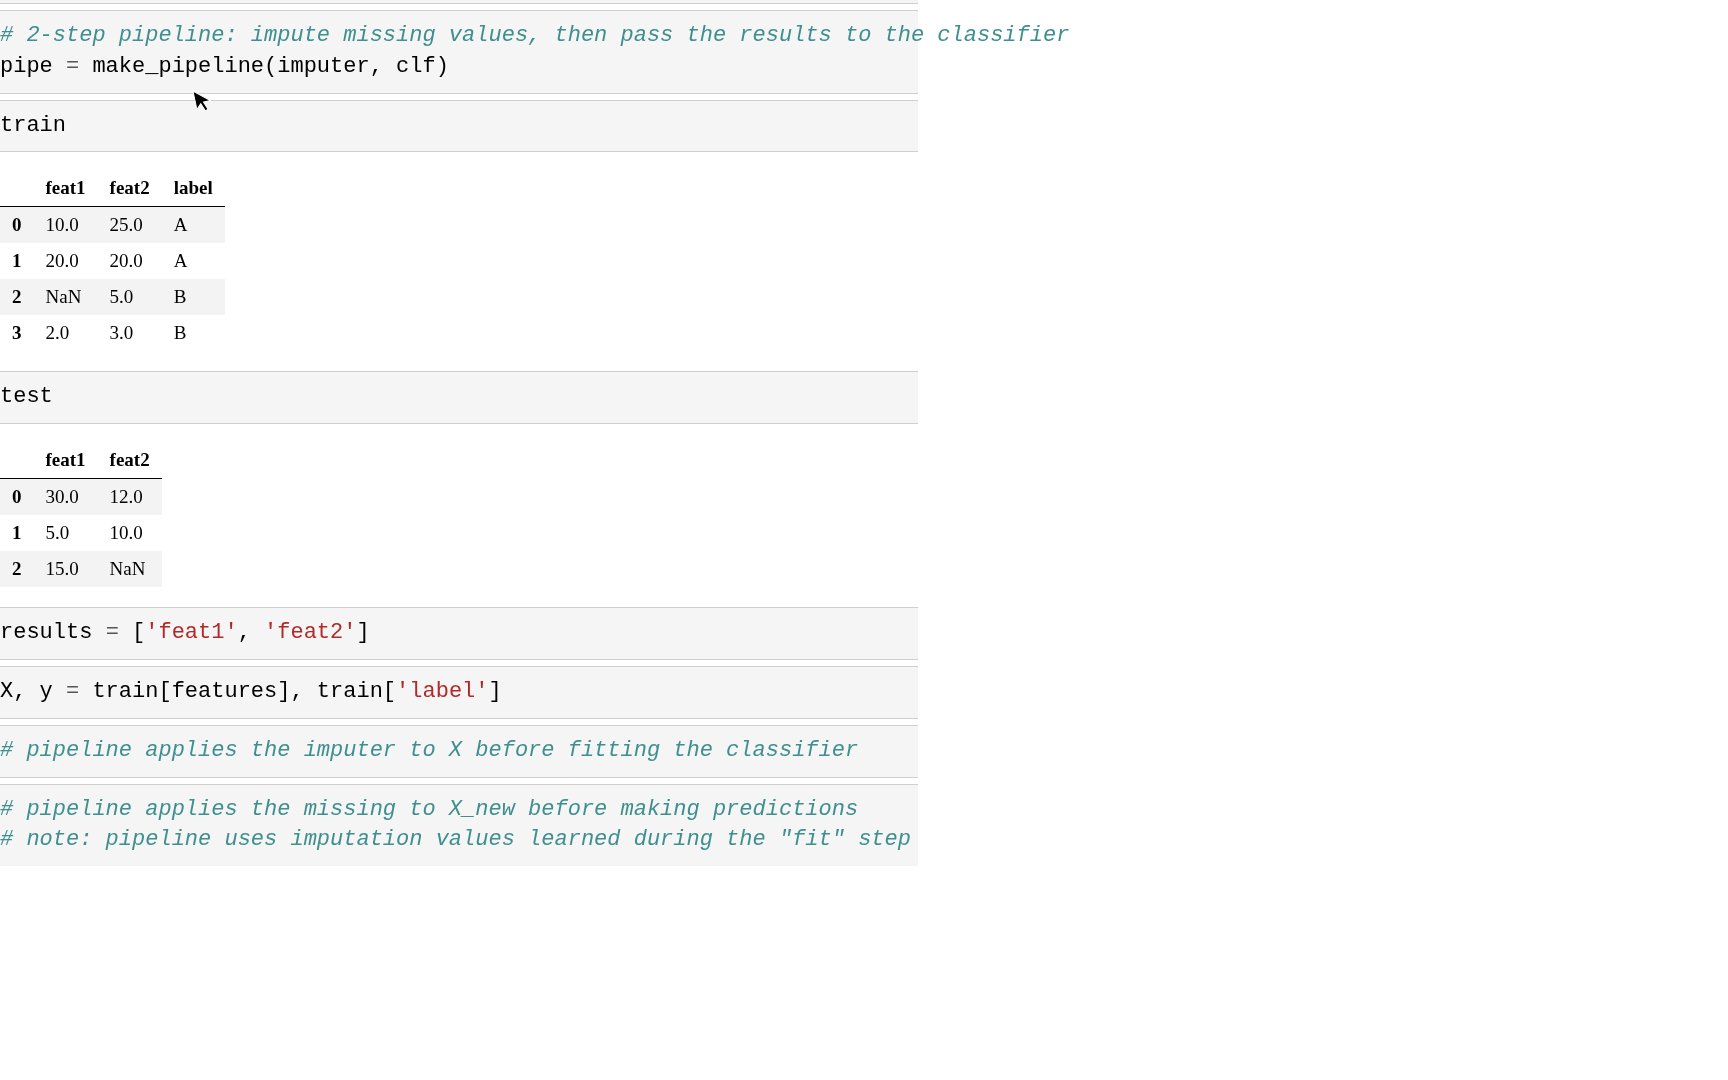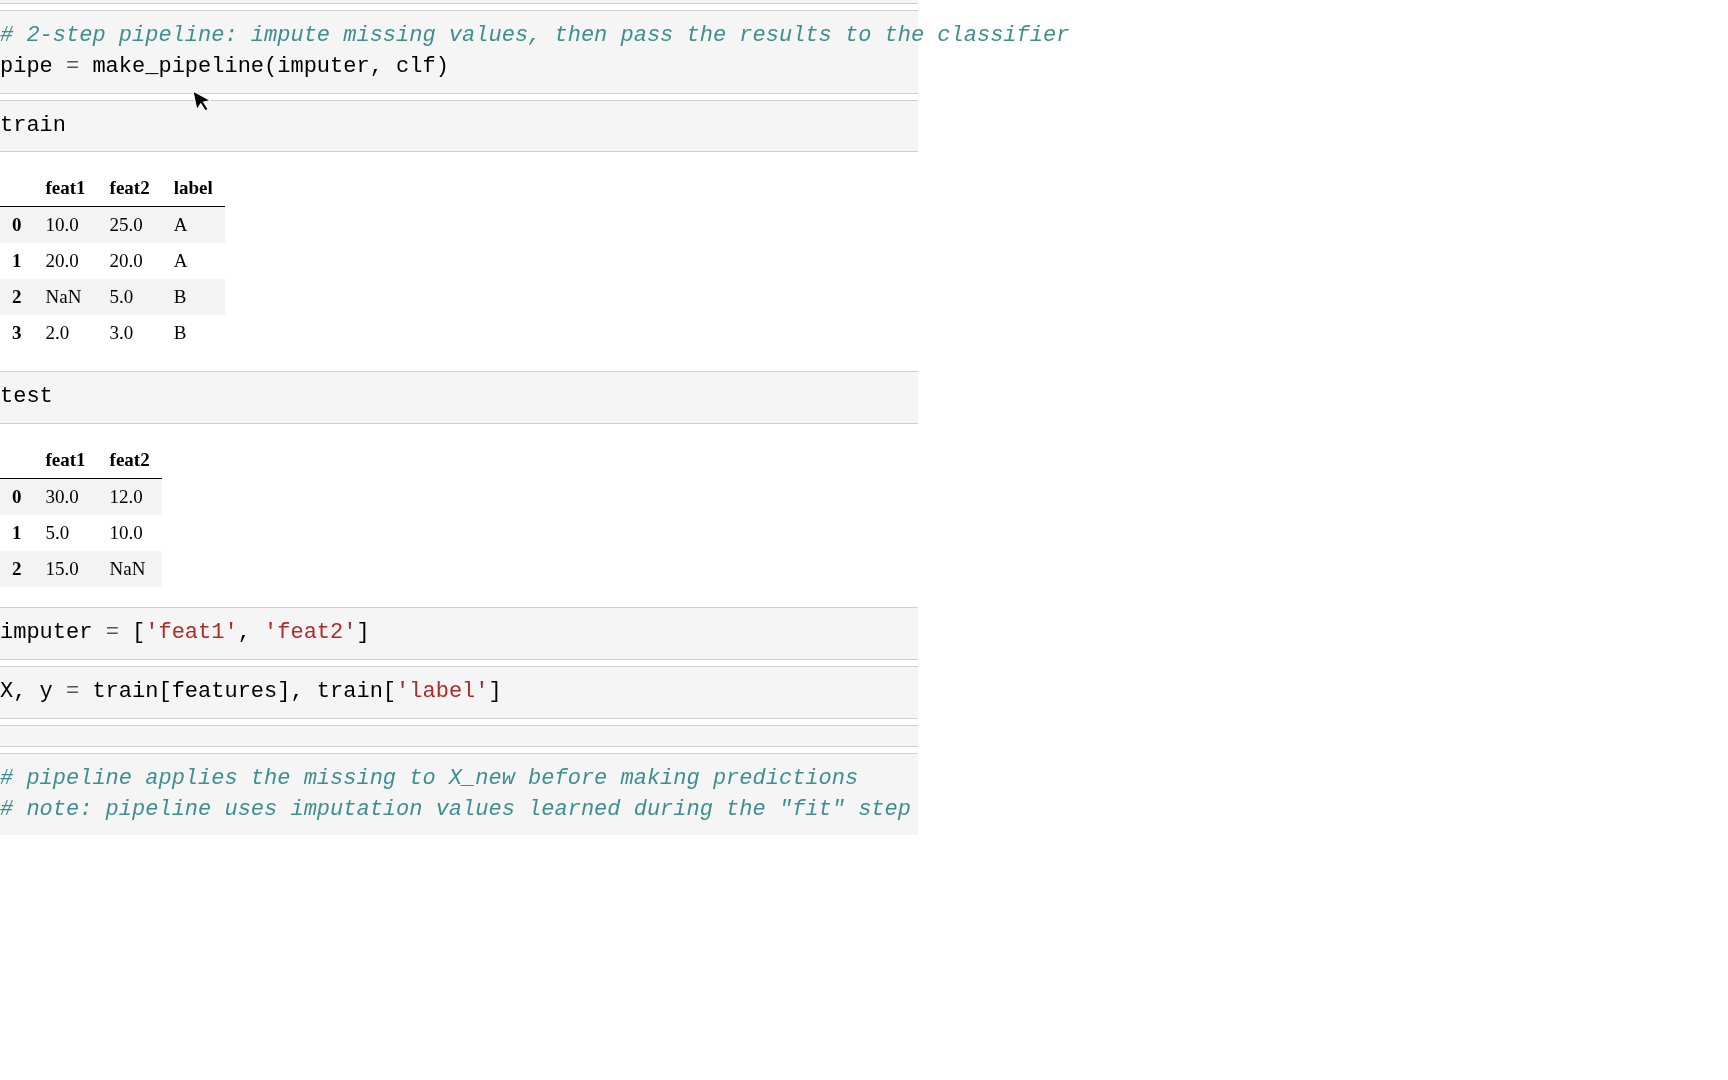--- a/index.html
+++ b/index.html
@@ -173,32 +173,33 @@
         <tr>
           <th class="row-index">2</th>
           <td>15.0</td>
           <td>NaN</td>
         </tr>
       </tbody>
     </table>
   </div>
 
   <div class="cell">
-    <div class="code-line"><span class="plain">imputer </span><span class="op">=</span><span class="plain"> [</span><span class="string">'feat1'</span><span class="plain">, </span><span class="string">'feat2'</span><span class="plain">]</span></div>
+    <div class="code-line"><span class="plain">results </span><span class="op">=</span><span class="plain"> [</span><span class="string">'feat1'</span><span class="plain">, </span><span class="string">'feat2'</span><span class="plain">]</span></div>
   </div>
 
   <div class="spacer"></div>
 
   <div class="cell">
     <div class="code-line"><span class="plain">X, y </span><span class="op">=</span><span class="plain"> train[features], train[</span><span class="string">'label'</span><span class="plain">]</span></div>
   </div>
 
   <div class="spacer"></div>
 
   <div class="cell">
+    <div class="code-line"><span class="comment"># pipeline applies the imputer to X before fitting the classifier</span></div>
   </div>
 
   <div class="spacer"></div>
 
   <div class="cell" style="border-bottom:none;">
     <div class="code-line"><span class="comment"># pipeline applies the missing to X_new before making predictions</span></div>
     <div class="code-line"><span class="comment"># note: pipeline uses imputation values learned during the "fit" step</span></div>
   </div>
 
 </div>

